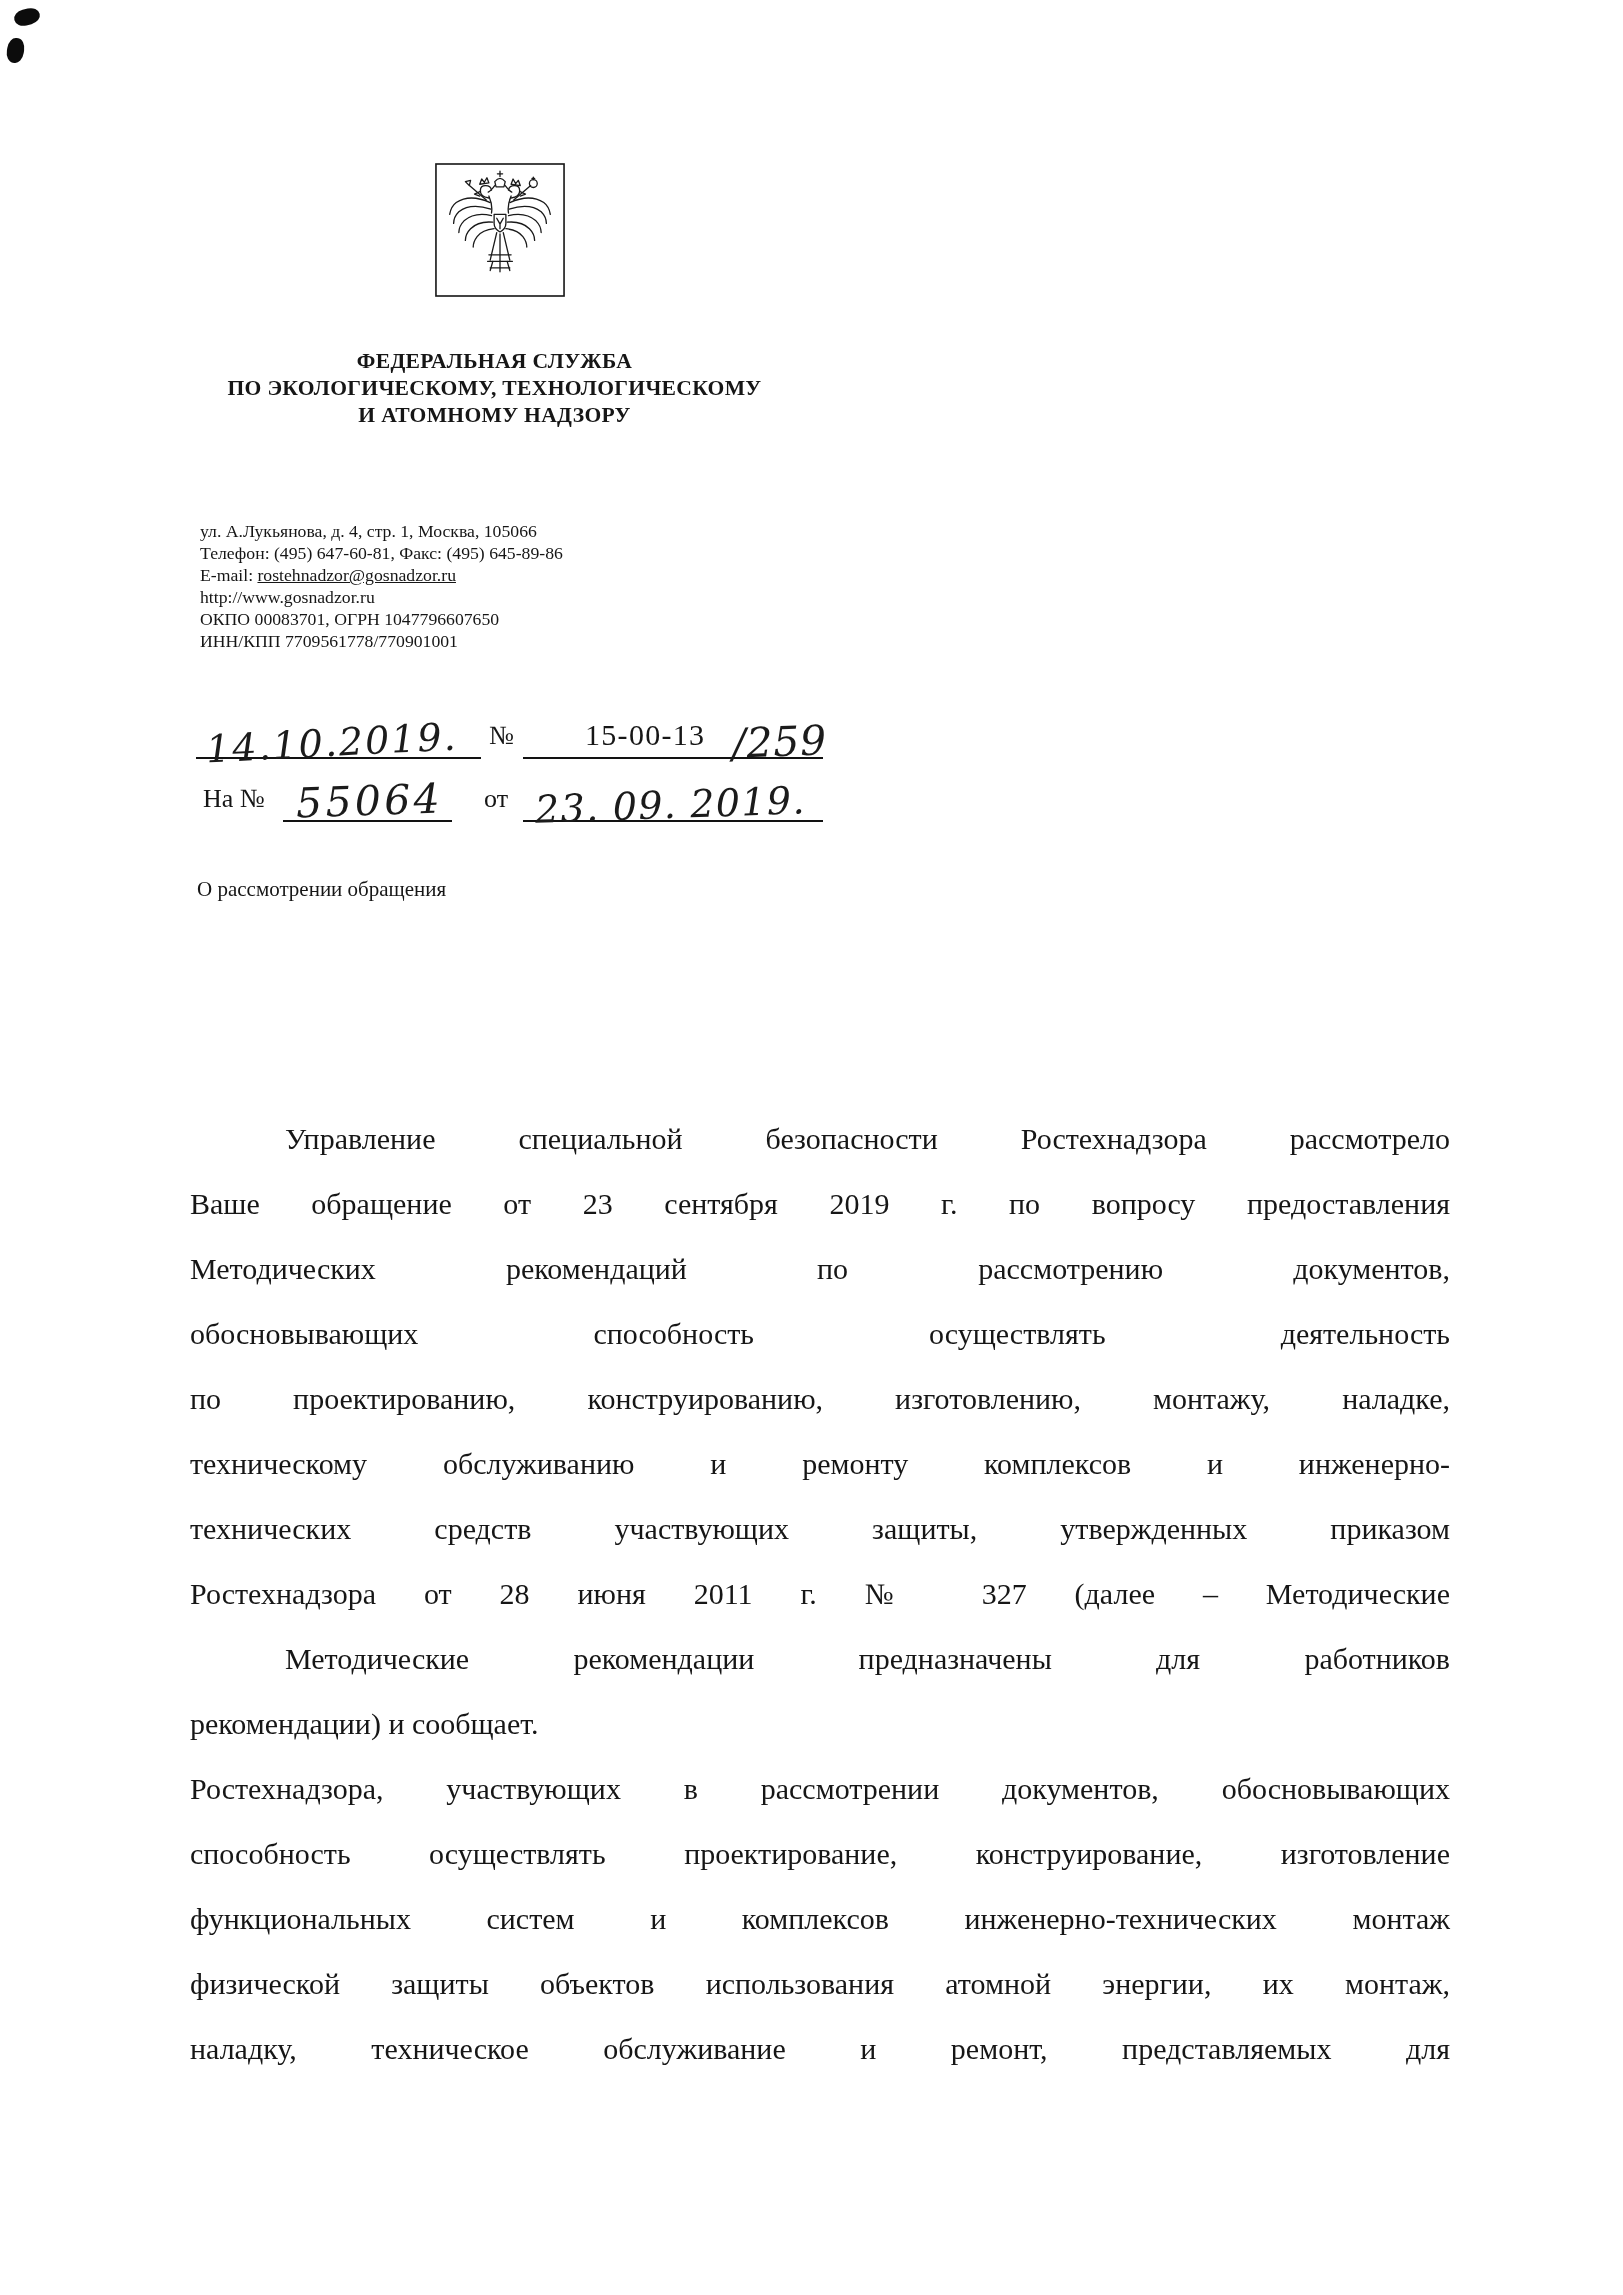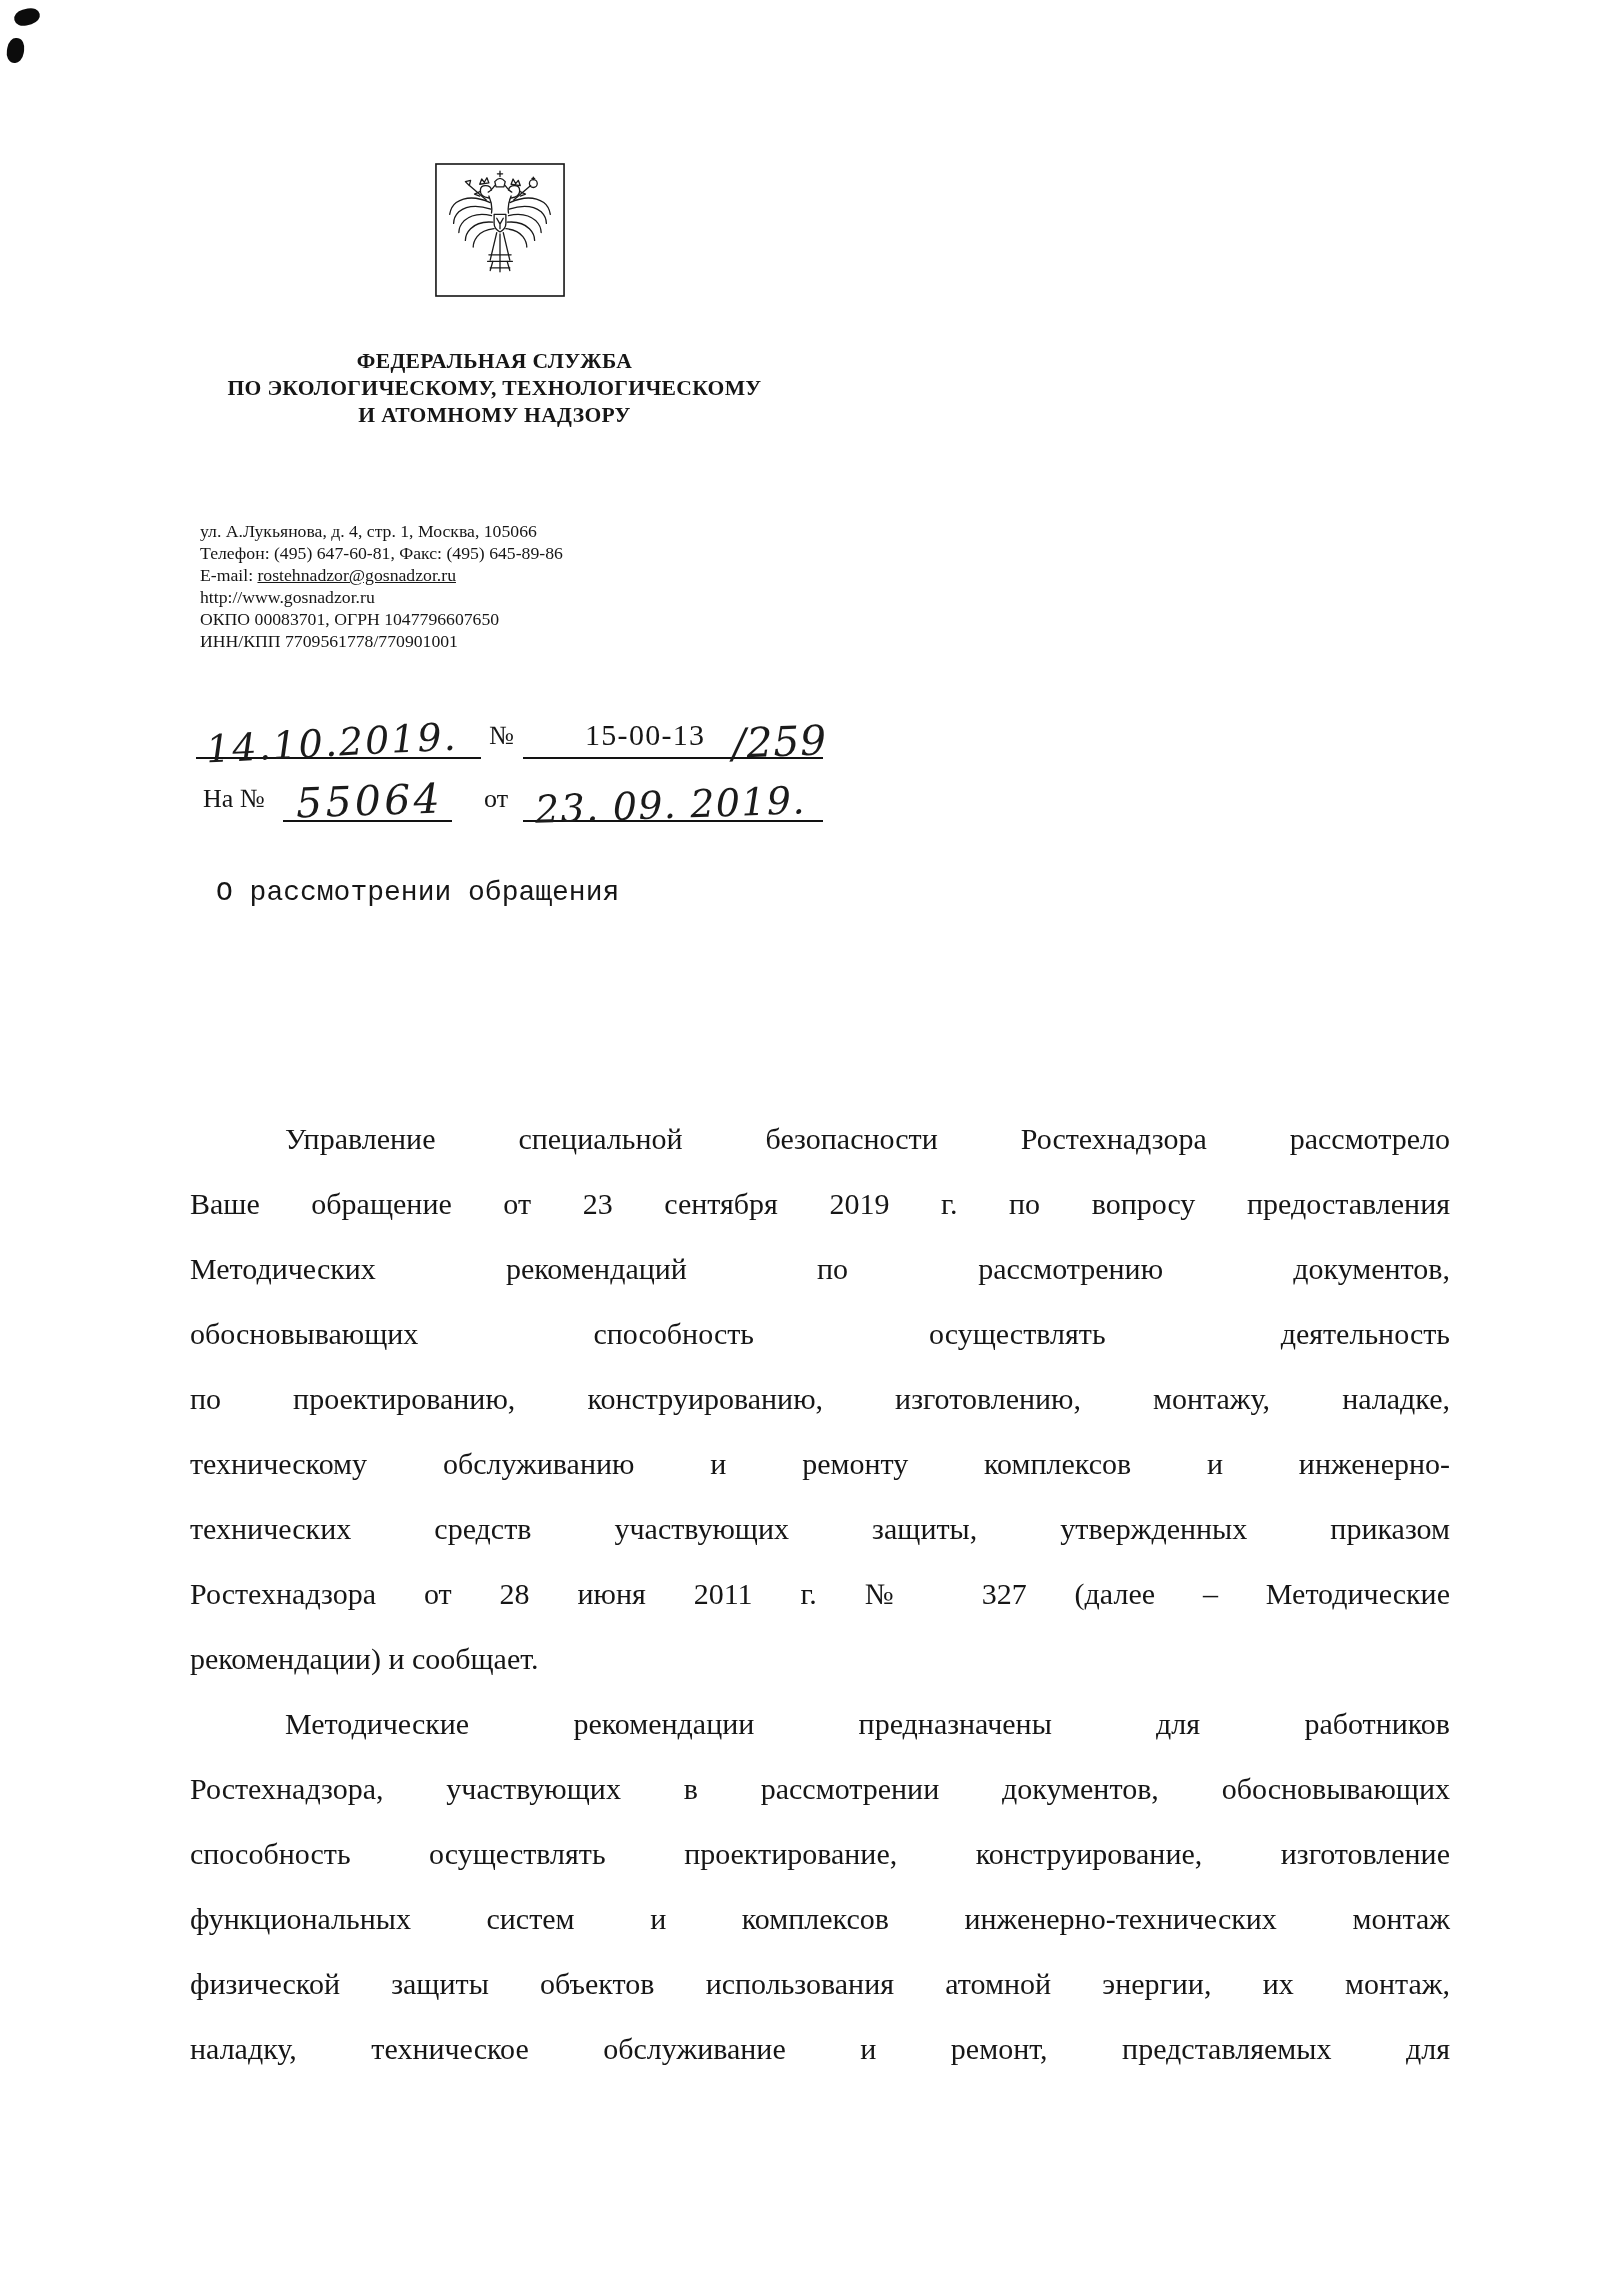--- a/index.html
+++ b/index.html
@@ -53,21 +53,21 @@
       white-space: nowrap;
       color: #1b1b1b;
     }
     .h-date  { left: 9.8px; bottom: -7.9px; font-size: 38px; letter-spacing: 2px; transform: rotate(-3deg); }
     .h-num   { left: 209px; bottom: -9.2px; font-size: 41px; letter-spacing: 0.7px; transform: rotate(-2deg); }
     .h-reply { left: 13px; bottom: -5.2px; font-size: 41px; letter-spacing: 3.3px; transform: rotate(-2deg); }
     .h-rdate { left: 11.8px; bottom: -6.5px; font-size: 38px; letter-spacing: 1.3px; transform: rotate(-2deg); }
     .typed { position: absolute; left: 62px; bottom: 5.2px; font-size: 30px; letter-spacing: 1.3px; white-space: nowrap; }
 
     
-    .subject { position: absolute; left: 216px; top: 877px; font-size: 28px; font-family: Liberation Mono, monospace; }
+    .subject { position: absolute; left: 197px; top: 877px; font-size: 21px; }
 
     
     .bodytext { position: absolute; left: 190px; top: 1106px; width: 1260px; font-size: 30px; }
     .bline {
       min-height: 65px; line-height: 65px;
       text-align: justify; text-align-last: justify;
     }
     .bline.last { text-align-last: left; }
     .bline.indent { text-indent: 95px; }
   </style>
@@ -153,22 +153,22 @@
 
   <div class="bodytext">
     <div class="bline indent">Управление специальной безопасности Ростехнадзора рассмотрело</div>
     <div class="bline">Ваше обращение от 23 сентября 2019 г. по вопросу предоставления</div>
     <div class="bline">Методических рекомендаций по рассмотрению документов,</div>
     <div class="bline">обосновывающих способность осуществлять деятельность</div>
     <div class="bline">по проектированию, конструированию, изготовлению, монтажу, наладке,</div>
     <div class="bline">техническому обслуживанию и ремонту комплексов и инженерно-</div>
     <div class="bline">технических средств участвующих защиты, утвержденных приказом</div>
     <div class="bline">Ростехнадзора от 28 июня 2011 г. № 327 (далее – Методические</div>
+    <div class="bline indent">Методические рекомендации предназначены для работников</div>
     <div class="bline last">рекомендации) и сообщает.</div>
-    <div class="bline indent">Методические рекомендации предназначены для работников</div>
     <div class="bline">Ростехнадзора, участвующих в рассмотрении документов, обосновывающих</div>
     <div class="bline">способность осуществлять проектирование, конструирование, изготовление</div>
     <div class="bline">функциональных систем и комплексов инженерно-технических монтаж</div>
     <div class="bline">физической защиты объектов использования атомной энергии, их монтаж,</div>
     <div class="bline">наладку, техническое обслуживание и ремонт, представляемых для</div>
   </div>
 
 </div>
 
 

